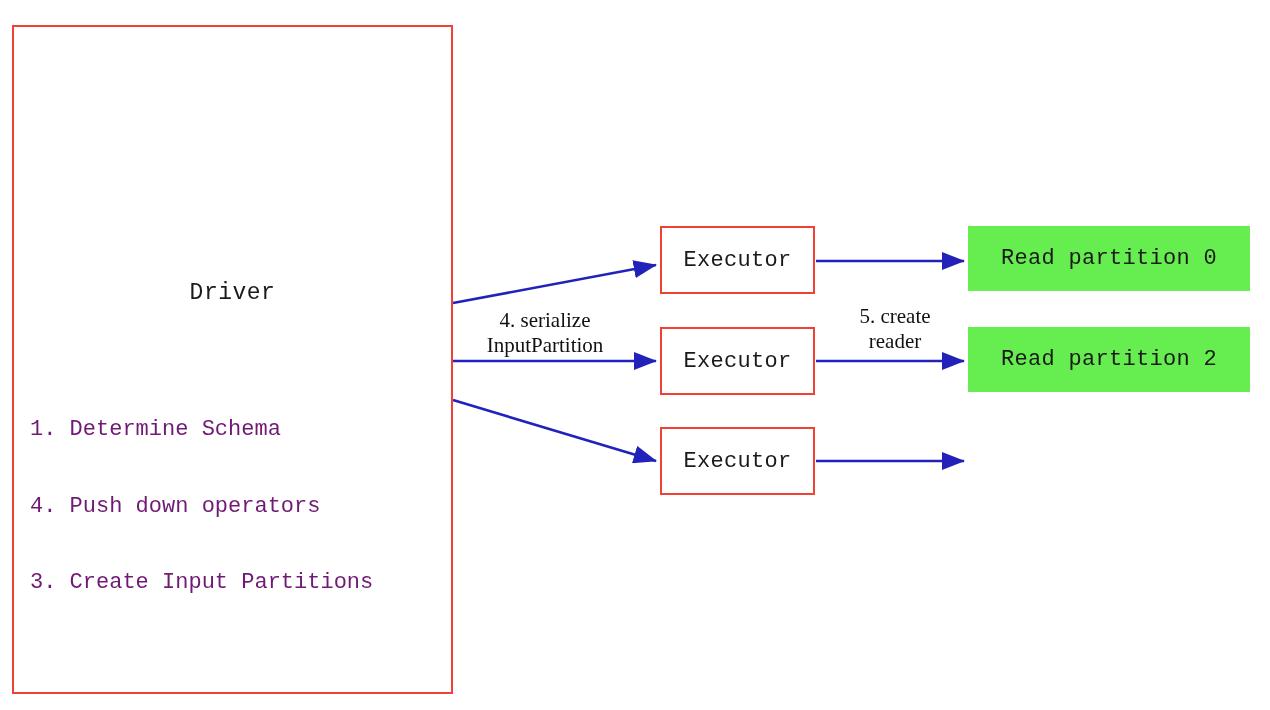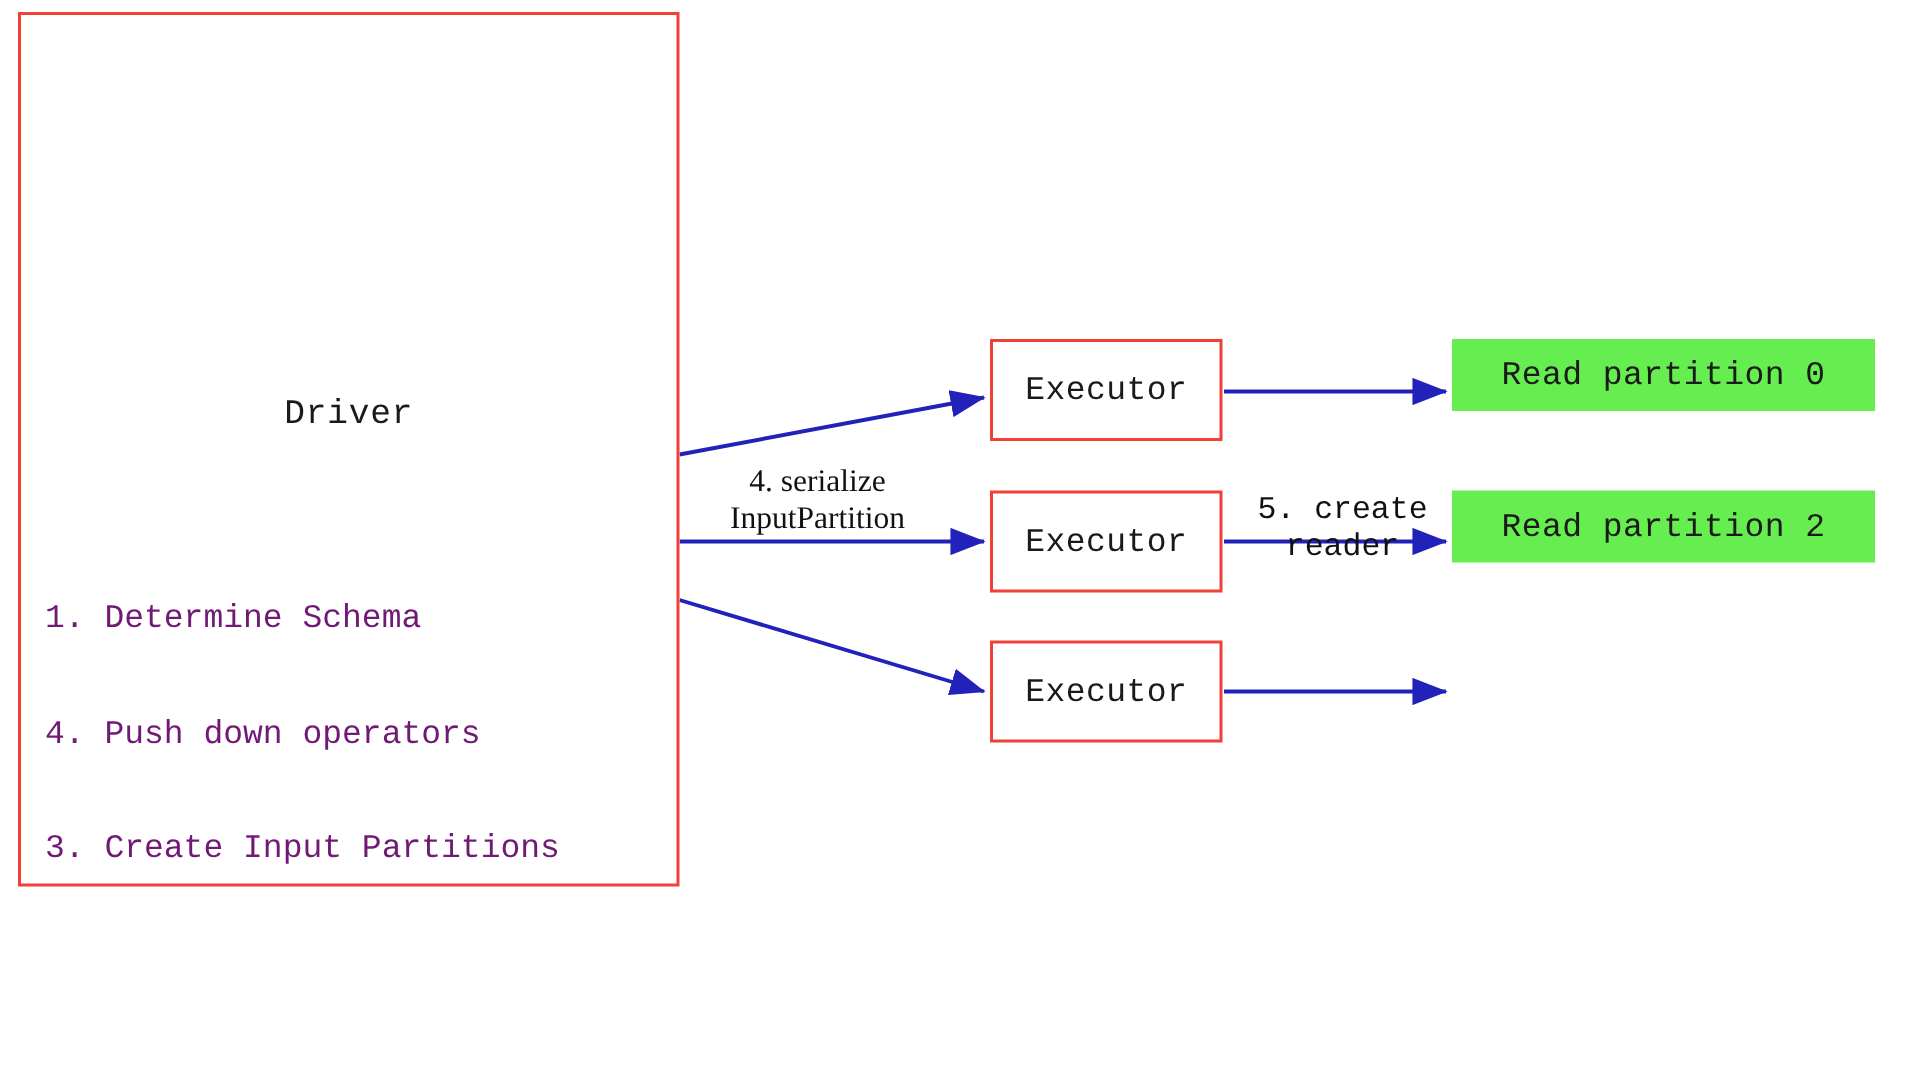--- a/index.html
+++ b/index.html
@@ -23,23 +23,23 @@
     width: 1270px;
     height: 710px;
     pointer-events: none;
   }
   .box {
     position: absolute;
     box-sizing: border-box;
   }
   .driver-box {
     left: 12px;
-    top: 8px;
+    top: 25px;
     width: 441px;
-    height: 583px;
+    height: 669px;
     border: 2px solid #ef4136;
     background: #ffffff;
   }
   .driver-title {
     position: absolute;
     left: 0;
     right: 0;
     top: 253px;
     text-align: center;
     font-size: 23px;
@@ -70,21 +70,21 @@
     align-items: center;
     justify-content: center;
     font-size: 22px;
     color: #1a1a1a;
     letter-spacing: 0.3px;
     font-family: "Liberation Mono", "DejaVu Sans Mono", monospace;
     text-align: center;
   }
   .partition-box {
     width: 282px;
-    height: 48px;
+    height: 65px;
     background: #66ed4f;
     left: 968px;
     display: flex;
     align-items: center;
     justify-content: center;
     font-size: 22px;
     color: #1a1a1a;
     letter-spacing: 0.3px;
     font-family: "Liberation Mono", "DejaVu Sans Mono", monospace;
   }
@@ -101,23 +101,22 @@
     color: #111111;
     white-space: nowrap;
   }
   .label-serialize {
     left: 455px;
     top: 308px;
     width: 180px;
   }
   .label-create {
     left: 830px;
-    top: 328px;
+    top: 304px;
     width: 130px;
-    font-family: Liberation Mono, monospace;
   }
 </style>
 </head>
 <body>
 
 <div id="canvas">
 
   <svg id="wires" viewBox="0 0 1270 710" width="1270" height="710">
     <defs>
       <marker id="arrowhead" markerWidth="9" markerHeight="7" refX="8.6" refY="3.5" orient="auto" markerUnits="strokeWidth">

